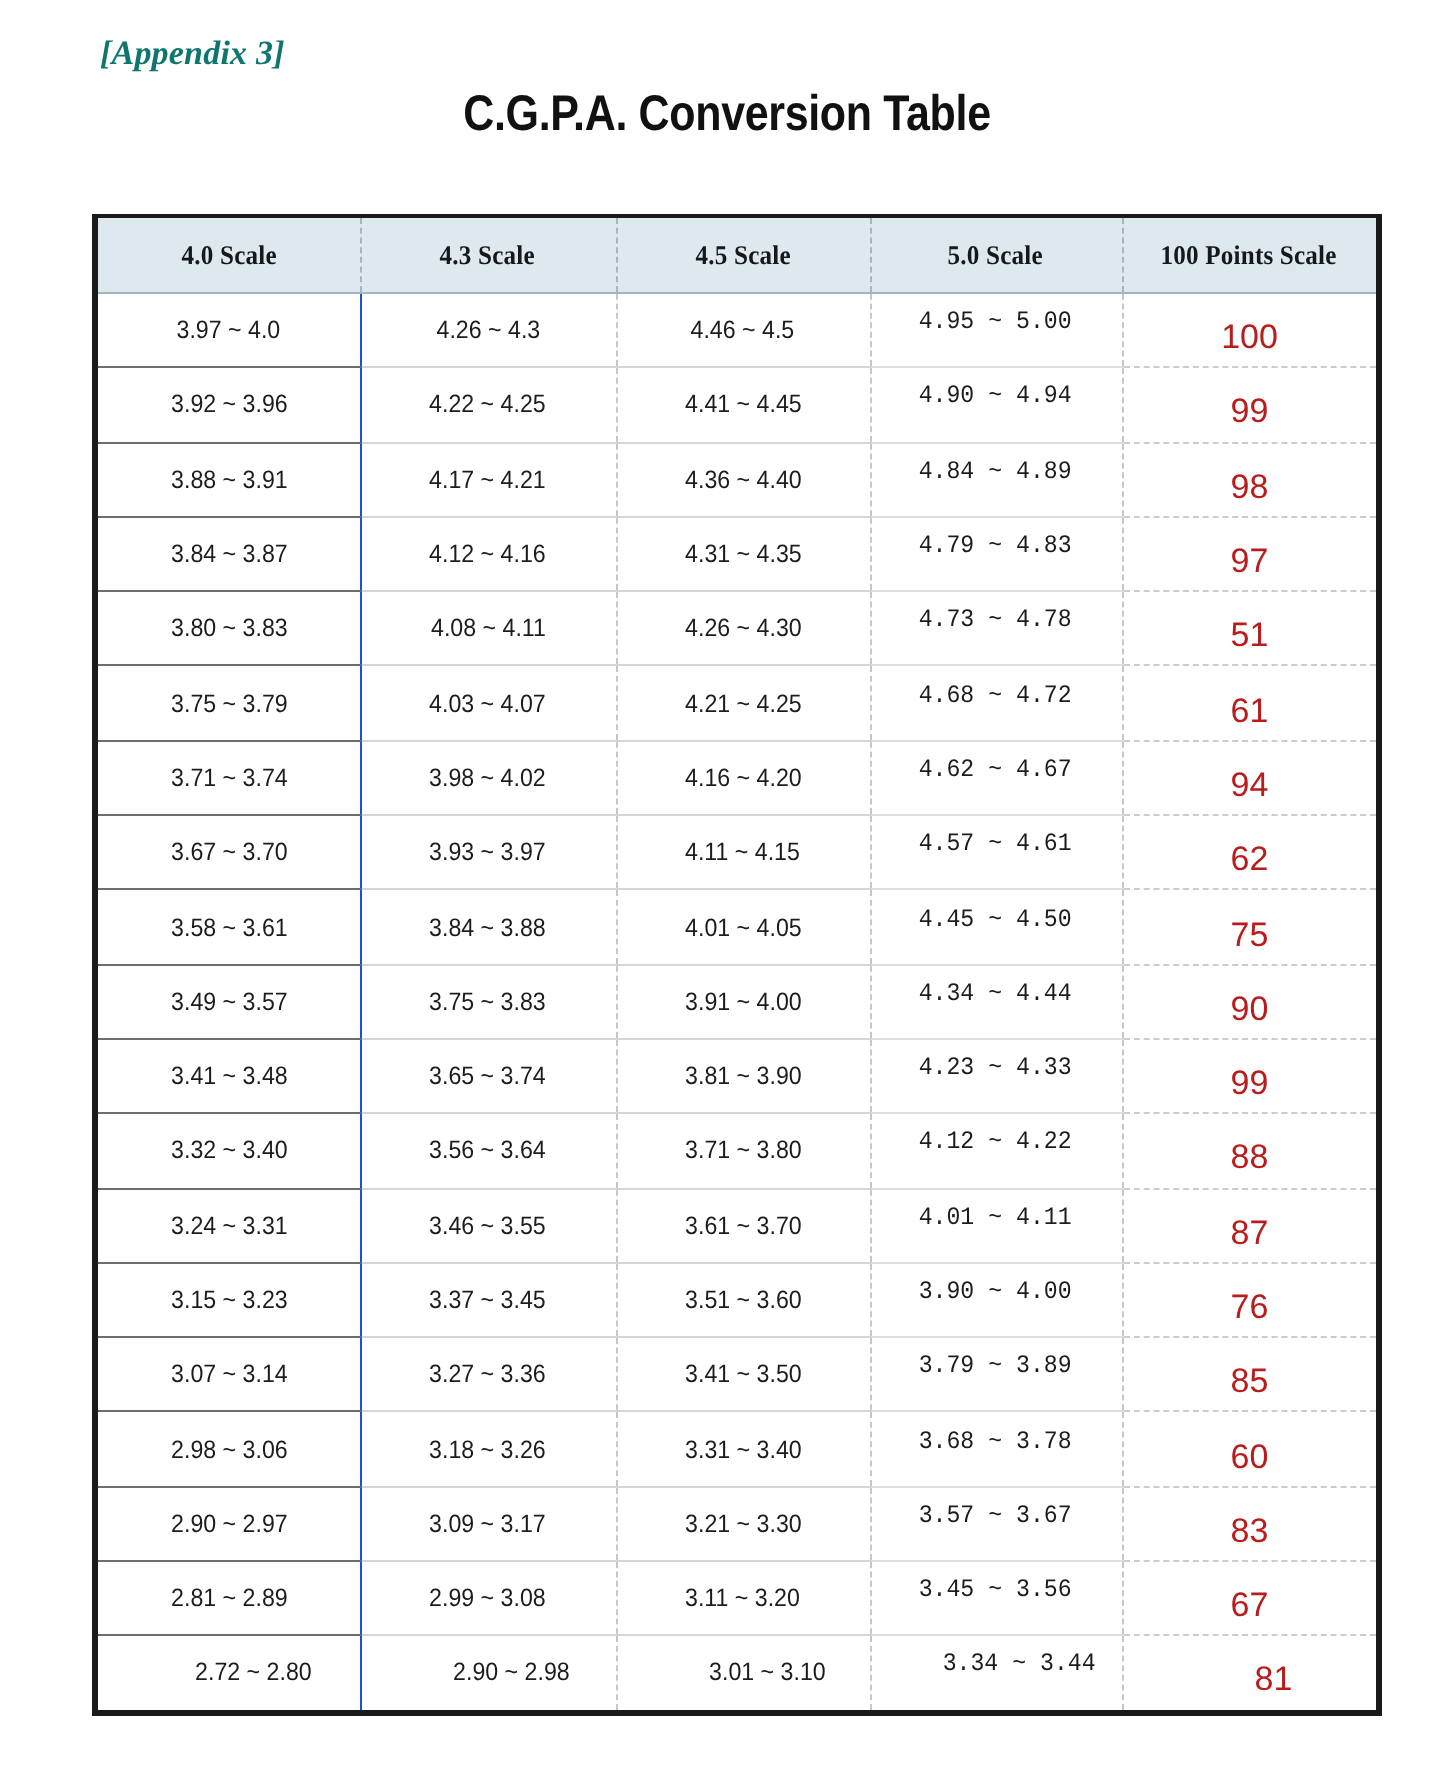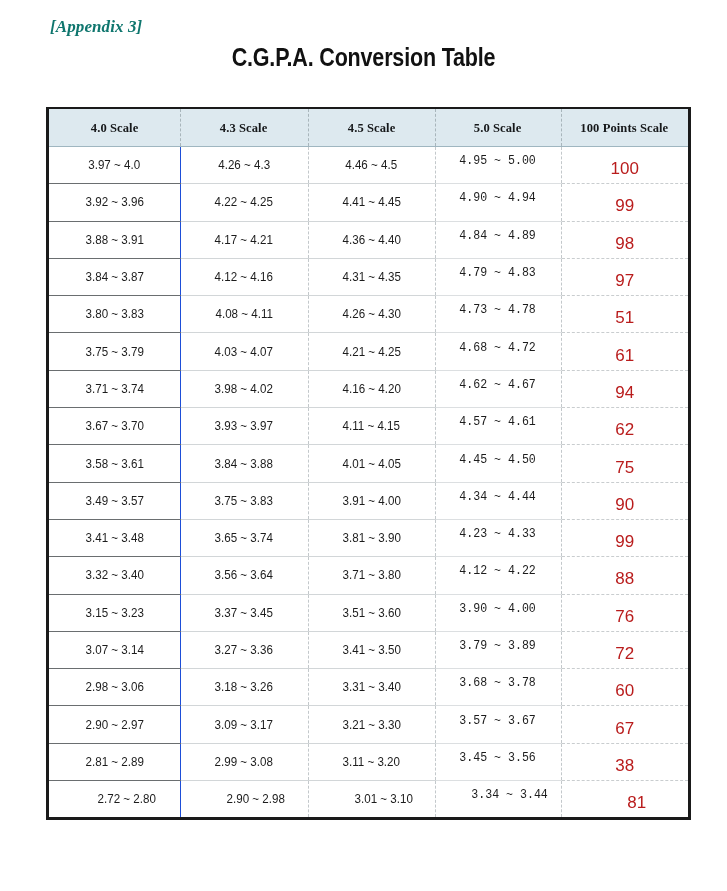--- a/index.html
+++ b/index.html
@@ -269,53 +269,60 @@
             <td class="col-4"><span>99</span></td>
           </tr>
           <tr>
             <td class="col-0"><span>3.32 ~ 3.40</span></td>
             <td class="col-1"><span>3.56 ~ 3.64</span></td>
             <td class="col-2"><span>3.71 ~ 3.80</span></td>
             <td class="col-3"><span>4.12 ~ 4.22</span></td>
             <td class="col-4"><span>88</span></td>
           </tr>
           <tr>
+            <td class="col-0"><span>3.24 ~ 3.31</span></td>
+            <td class="col-1"><span>3.46 ~ 3.55</span></td>
+            <td class="col-2"><span>3.61 ~ 3.70</span></td>
+            <td class="col-3"><span>4.01 ~ 4.11</span></td>
+            <td class="col-4"><span>87</span></td>
+          </tr>
+          <tr>
             <td class="col-0"><span>3.15 ~ 3.23</span></td>
             <td class="col-1"><span>3.37 ~ 3.45</span></td>
             <td class="col-2"><span>3.51 ~ 3.60</span></td>
             <td class="col-3"><span>3.90 ~ 4.00</span></td>
             <td class="col-4"><span>76</span></td>
           </tr>
           <tr>
             <td class="col-0"><span>3.07 ~ 3.14</span></td>
             <td class="col-1"><span>3.27 ~ 3.36</span></td>
             <td class="col-2"><span>3.41 ~ 3.50</span></td>
             <td class="col-3"><span>3.79 ~ 3.89</span></td>
-            <td class="col-4"><span>72</span></td>
+            <td class="col-4"><span>85</span></td>
           </tr>
           <tr>
             <td class="col-0"><span>2.98 ~ 3.06</span></td>
             <td class="col-1"><span>3.18 ~ 3.26</span></td>
             <td class="col-2"><span>3.31 ~ 3.40</span></td>
             <td class="col-3"><span>3.68 ~ 3.78</span></td>
             <td class="col-4"><span>60</span></td>
           </tr>
           <tr>
             <td class="col-0"><span>2.90 ~ 2.97</span></td>
             <td class="col-1"><span>3.09 ~ 3.17</span></td>
             <td class="col-2"><span>3.21 ~ 3.30</span></td>
             <td class="col-3"><span>3.57 ~ 3.67</span></td>
-            <td class="col-4"><span>67</span></td>
+            <td class="col-4"><span>83</span></td>
           </tr>
           <tr>
             <td class="col-0"><span>2.81 ~ 2.89</span></td>
             <td class="col-1"><span>2.99 ~ 3.08</span></td>
             <td class="col-2"><span>3.11 ~ 3.20</span></td>
             <td class="col-3"><span>3.45 ~ 3.56</span></td>
-            <td class="col-4"><span>38</span></td>
+            <td class="col-4"><span>67</span></td>
           </tr>
           <tr>
             <td class="col-0"><span>2.72 ~ 2.80</span></td>
             <td class="col-1"><span>2.90 ~ 2.98</span></td>
             <td class="col-2"><span>3.01 ~ 3.10</span></td>
             <td class="col-3"><span>3.34 ~ 3.44</span></td>
             <td class="col-4"><span>81</span></td>
           </tr>
         </tbody>
     </table>

